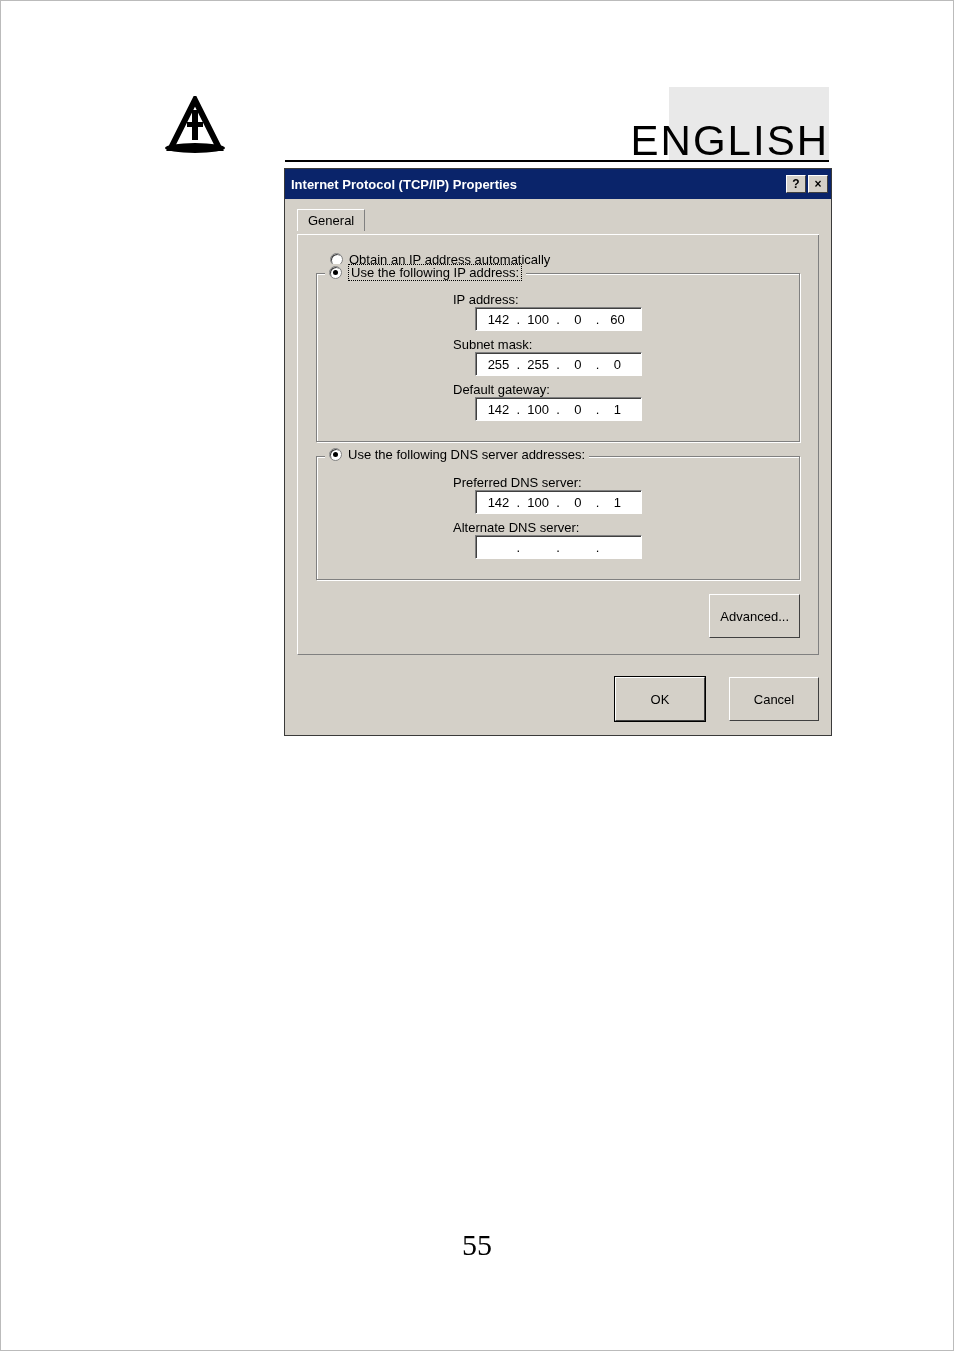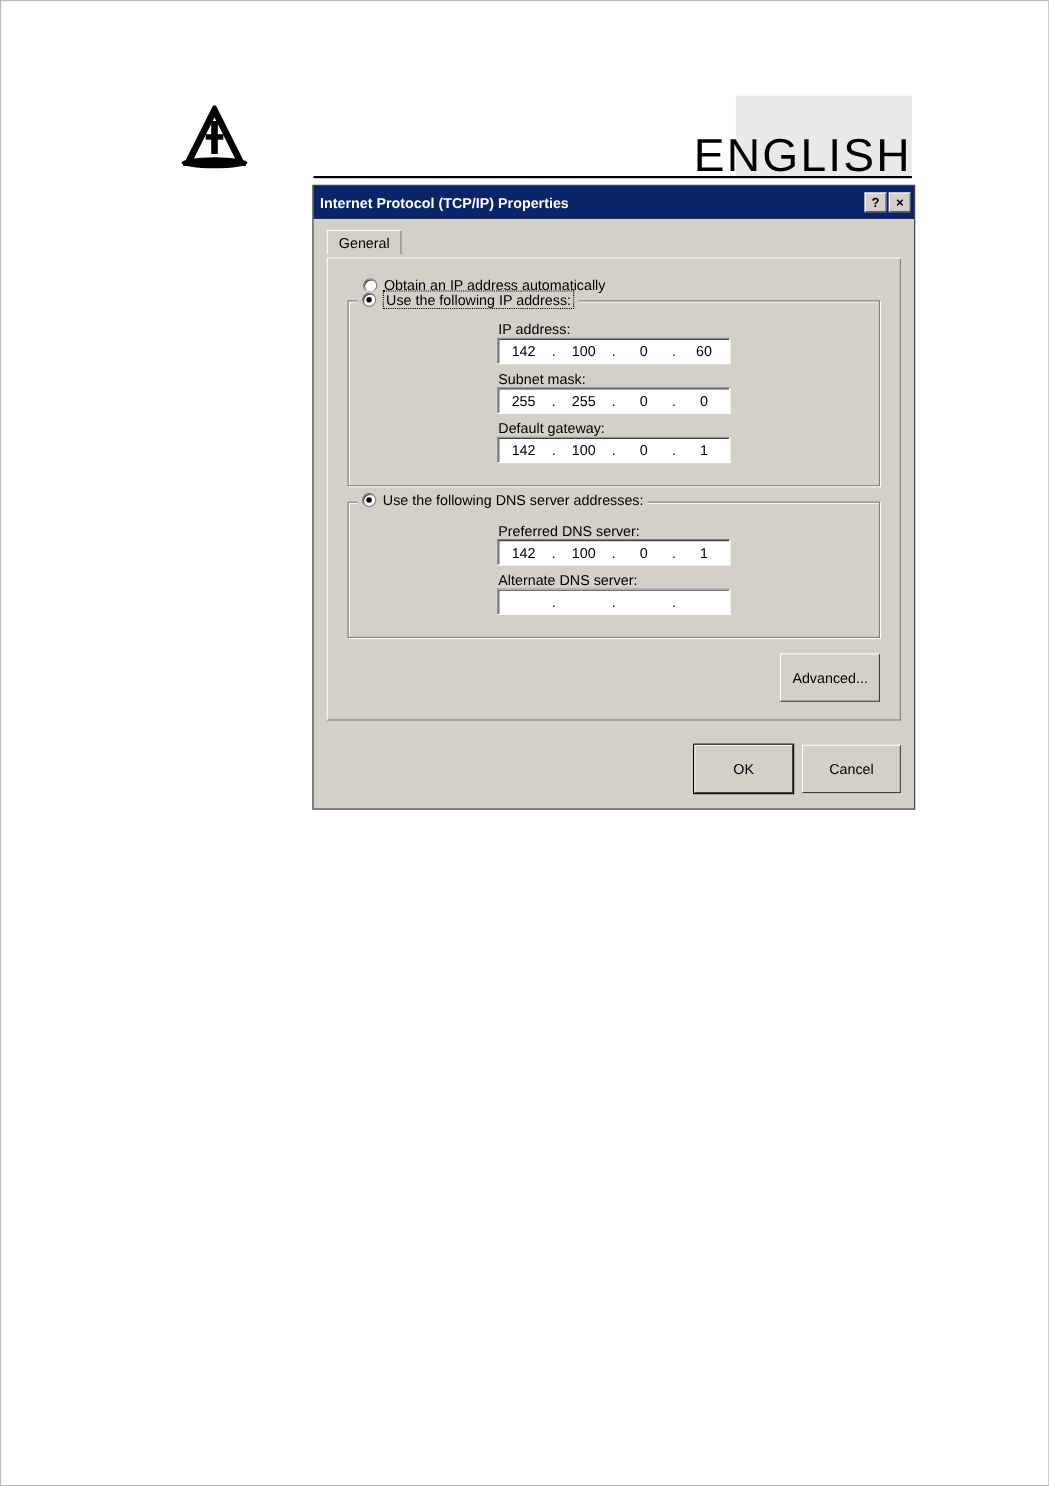--- a/index.html
+++ b/index.html
@@ -168,21 +168,21 @@
     display: flex;
     align-items: center;
     margin: 6px 0;
     flex-direction: column;
   }
   .field-label {
     width: 210px;
     font-size: 13px;
   }
   .ip-input {
-    width: 212px;
+    width: 167px;
     height: 24px;
     background: #fff;
     border: 1px solid #808080;
     border-right-color: #fff;
     border-bottom-color: #fff;
     box-shadow: inset 1px 1px 0 #404040;
     font-size: 13px;
     display: flex;
     align-items: center;
     justify-content: space-between;
@@ -209,21 +209,21 @@
     outline: 1px solid #000;
   }
   .adv-row {
     display: flex;
     justify-content: flex-end;
     margin-top: 4px;
   }
   .dlg-buttons {
     display: flex;
     justify-content: flex-end;
-    gap: 8px;
+    gap: 24px;
     padding: 10px 12px 14px 12px;
   }
   .pagenum {
     position: absolute;
     left: 0; right: 0;
     bottom: 88px;
     text-align: center;
     font-family: "Times New Roman", serif;
     font-size: 30px;
   }
@@ -352,13 +352,14 @@
         </div>
       </div>
     </div>
 
     <div class="dlg-buttons">
       <span class="btn default">OK</span>
       <span class="btn">Cancel</span>
     </div>
   </div>
 
+  <div class="pagenum">55</div>
 </div>
 
 </body></html>

